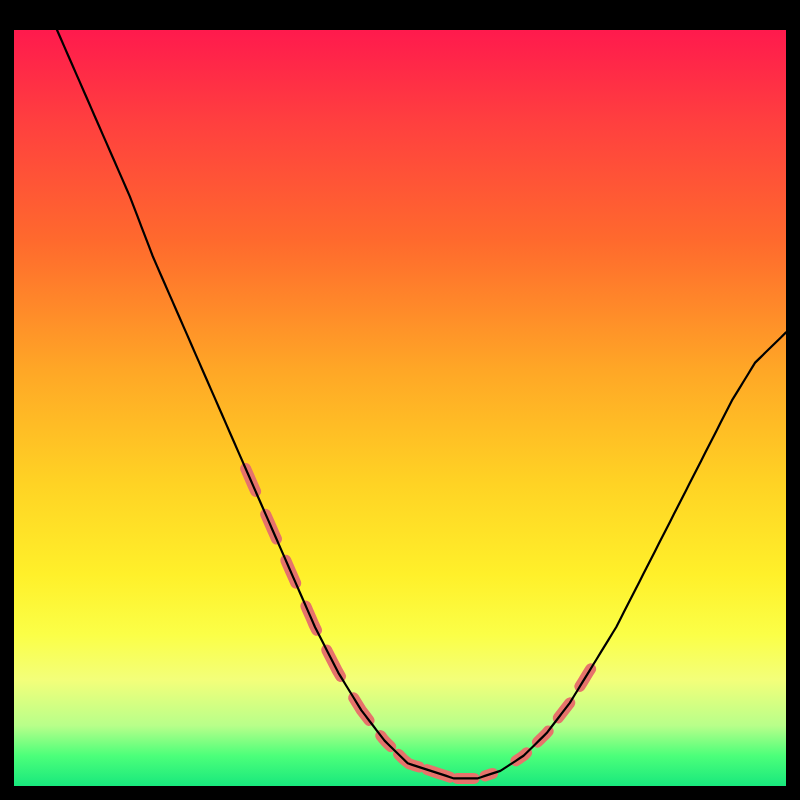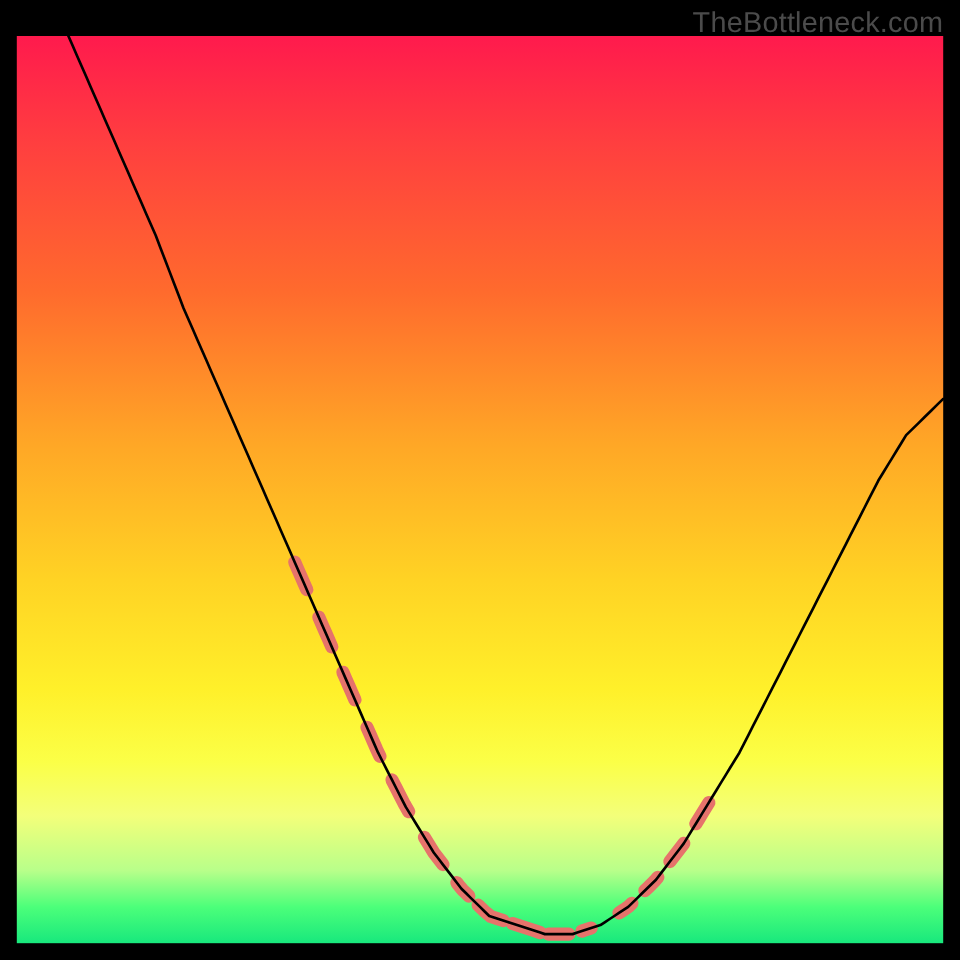--- a/index.html
+++ b/index.html
@@ -67,21 +67,20 @@
     fill: none;
     stroke: #e6736b;
     stroke-width: 11;
     stroke-linecap: round;
   }
 </style>
 </head>
 <body>
 
 <div class="frame">
-  <div class="watermark">TheBottleneck.com</div>
 
   <div class="plot-area">
     <svg class="curve" viewBox="0 0 772 756" preserveAspectRatio="none">
       <g id="highlight-group">
           <path d="M231.60 438.48 L234.11 444.21 L236.62 449.95 L239.13 455.68 L241.64 461.41 " class="highlight-seg"></path>
           <path d="M251.67 484.34 L254.37 490.52 L257.08 496.69 L259.78 502.87 L262.48 509.04 " class="highlight-seg"></path>
           <path d="M271.74 530.21 L274.25 535.94 L276.76 541.67 L279.27 547.41 L281.78 553.14 " class="highlight-seg"></path>
           <path d="M291.82 576.07 L294.52 582.25 L297.22 588.42 L299.92 594.59 L302.62 600.26 " class="highlight-seg"></path>
           <path d="M312.66 619.92 L316.13 626.72 L319.61 633.53 L323.08 640.33 L326.56 646.38 " class="highlight-seg"></path>
           <path d="M339.68 667.80 L343.54 674.10 L347.40 680.40 L351.26 685.44 L355.12 690.48 " class="highlight-seg"></path>

